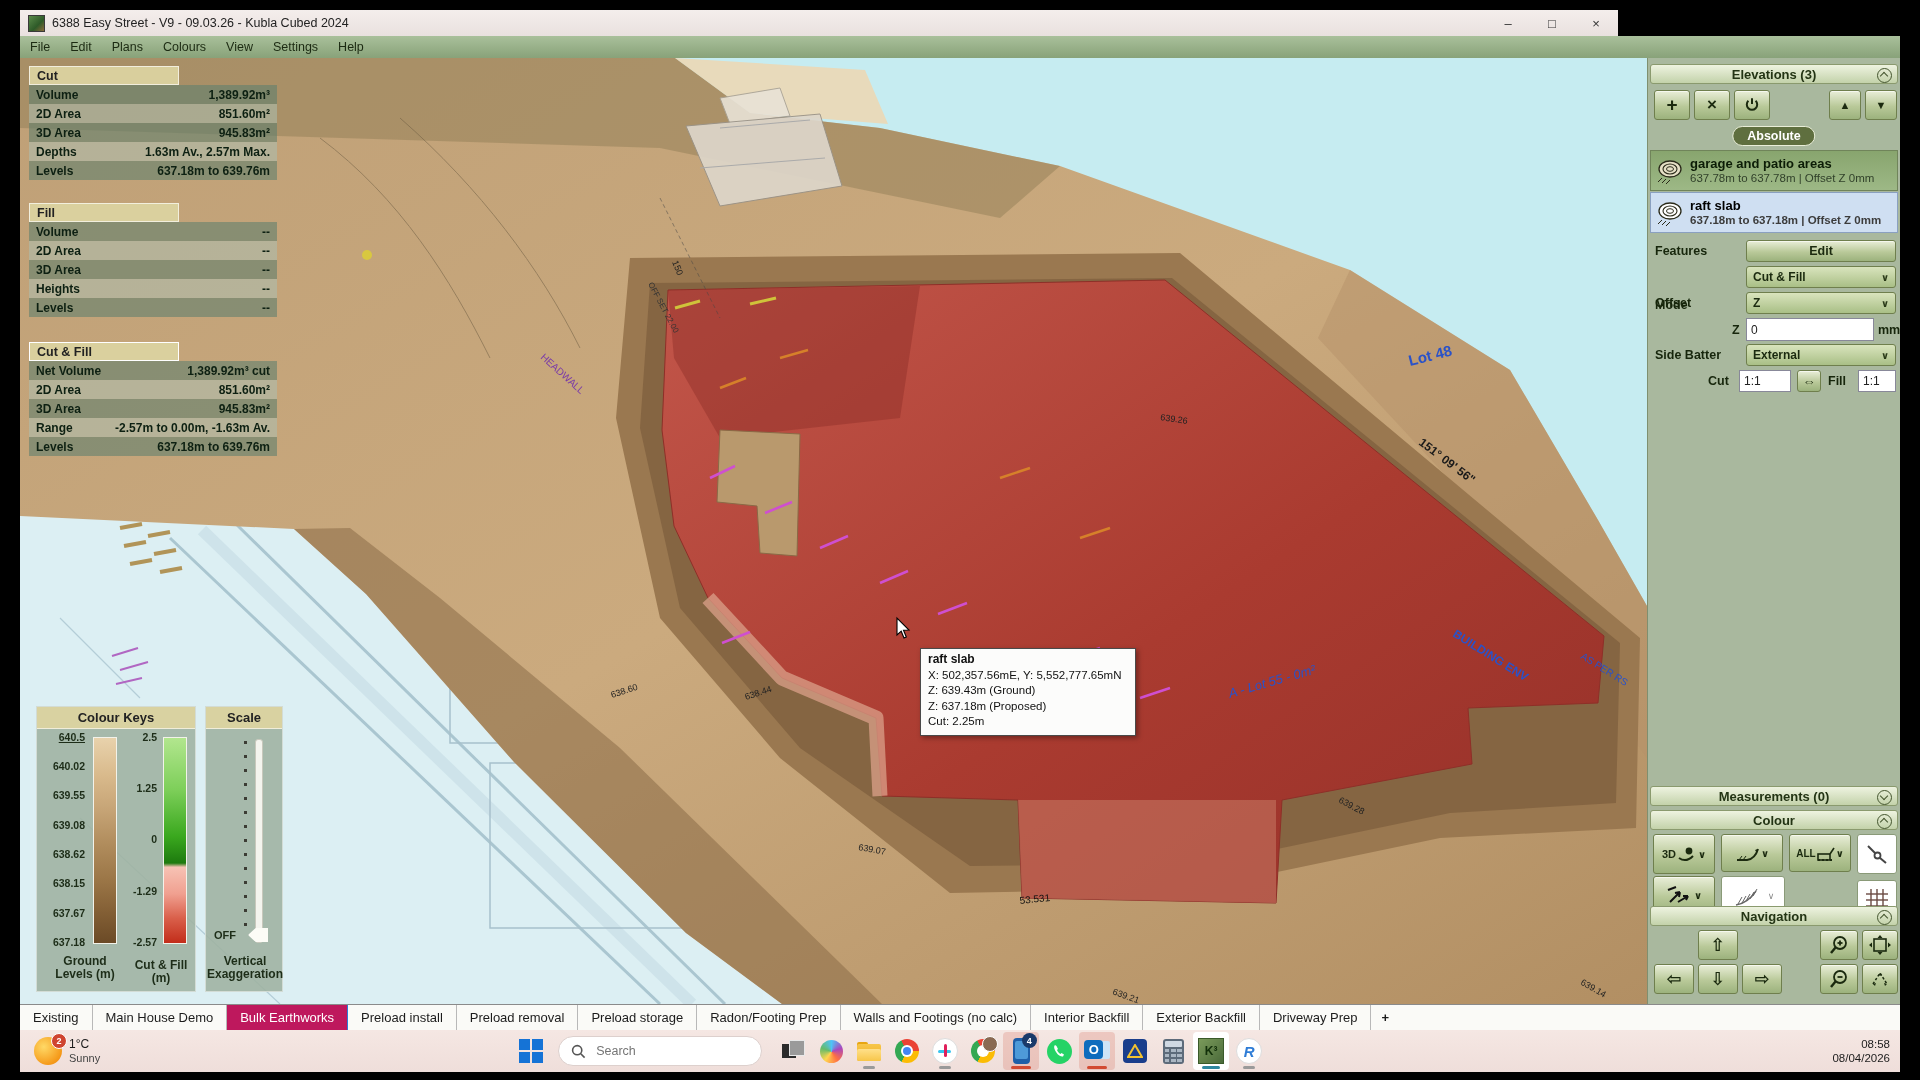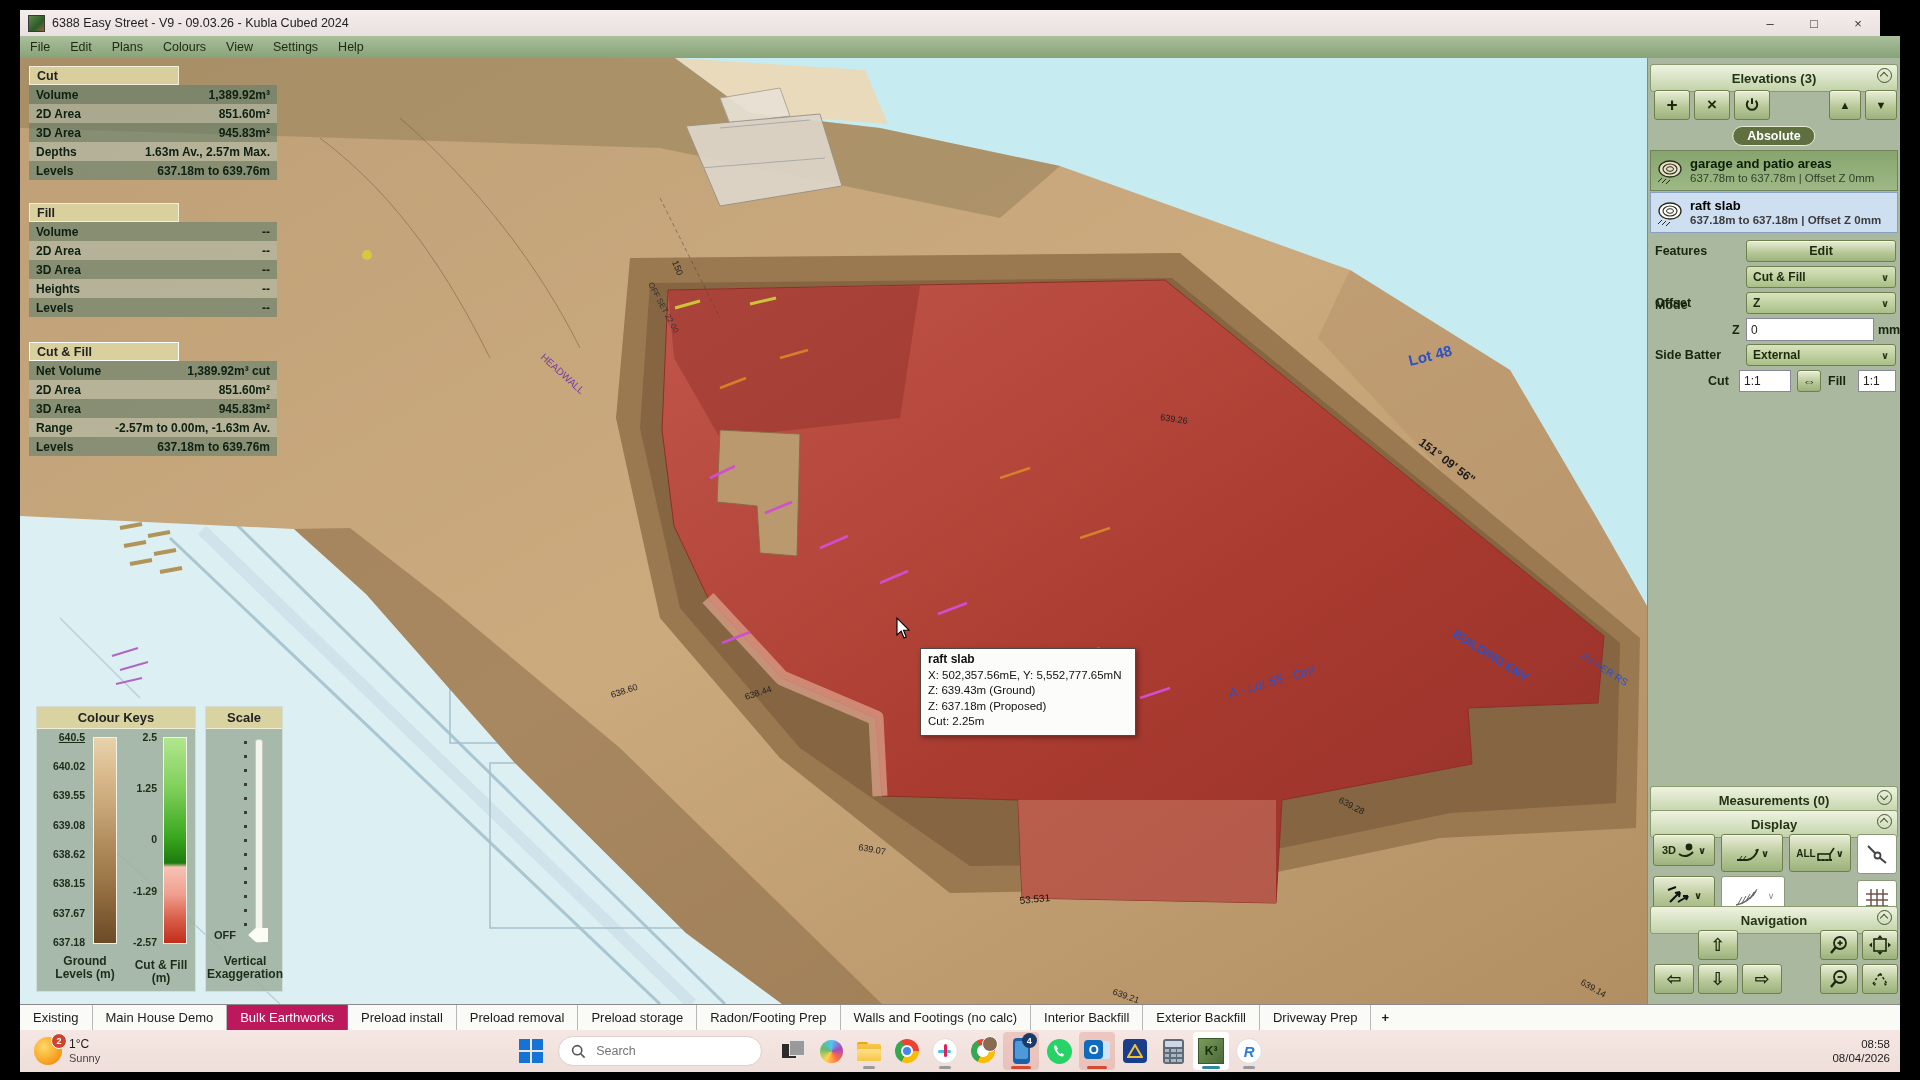--- a/index.html
+++ b/index.html
@@ -1,19 +1,19 @@
 <!DOCTYPE html>
 <html><head>
 <meta charset="utf-8">
 <style>
   html,body{margin:0;padding:0;width:1920px;height:1080px;overflow:hidden;background:#000;
     font-family:"Liberation Sans","DejaVu Sans",sans-serif;}
   .abs{position:absolute;}
   
-  #titlebar{left:20px;top:10px;width:1860px;height:26px;background:linear-gradient(180deg,#f4eeec,#e9e1df);
+  #titlebar{left:20px;top:10px;width:1598px;height:26px;background:linear-gradient(180deg,#f4eeec,#e9e1df);
     display:flex;align-items:center;font-size:12.5px;color:#222;}
   #appicon{width:15px;height:15px;margin:0 7px 0 8px;background:linear-gradient(135deg,#5a8a4a,#2e5a28 60%,#8a6a3a);
     border:1px solid #3a3a3a;}
   #wincontrols{margin-left:auto;display:flex;height:100%;}
   .winbtn{width:44px;height:100%;display:flex;align-items:center;justify-content:center;font-size:13px;color:#333;}
   #menubar{left:20px;top:36px;width:1880px;height:22px;background:linear-gradient(180deg,#a9c09b,#88a279);
     display:flex;align-items:center;font-size:12.5px;color:#1c2a12;}
   .menuitem{padding:0 10px;height:100%;display:flex;align-items:center;}
   
   #viewport{left:20px;top:58px;width:1627px;height:946px;background:#c6ecf1;overflow:hidden;}
@@ -31,21 +31,21 @@
     font-size:13px;color:#222;border-bottom:1px solid rgba(255,255,255,.6);}
   .tick{position:absolute;font-size:10.5px;font-weight:600;color:#1d2d18;transform:translateY(-50%);white-space:nowrap;}
   .kbar{position:absolute;width:22px;border:1px solid #f2f2ea;}
   .kcap{position:absolute;font-size:12px;color:#1d2d18;text-align:center;line-height:13px;font-weight:600;}
   
   #tooltip{left:920px;top:648px;width:200px;background:#fcfcfb;border:1px solid #4a4a4a;
     box-shadow:2px 2px 5px rgba(0,0,0,.35);padding:3px 7px 5px;font-size:11.5px;color:#111;line-height:15.5px;z-index:20;}
   #tooltip .tt-title{font-weight:bold;font-size:12px;}
   
   #sidebar{left:1647px;top:58px;width:253px;height:946px;background:#a9b89e;border-left:1px solid #7f8f6f;box-sizing:border-box;}
-  .phead{position:absolute;left:2px;right:2px;height:28px;background:linear-gradient(180deg,#eef3e0,#c3d2aa);
+  .phead{position:absolute;left:2px;right:2px;height:20px;background:linear-gradient(180deg,#eef3e0,#c3d2aa);
     border:1px solid #8a9a6e;border-radius:3px;display:flex;align-items:center;justify-content:center;
     font-weight:bold;color:#233414;font-size:13px;box-sizing:border-box;}
   .chev{position:absolute;right:5px;top:3px;width:13px;height:13px;border:1.4px solid #44552e;border-radius:50%;}
   .chev i{position:absolute;left:3.2px;width:5px;height:5px;border-right:1.6px solid #44552e;border-bottom:1.6px solid #44552e;}
   .chev.up i{top:4.4px;transform:rotate(-135deg);}
   .chev.down i{top:2px;transform:rotate(45deg);}
   .gbtn{background:linear-gradient(180deg,#e9eed8,#b9c999 55%,#9cb27d);border:1px solid #6f7f4d;border-radius:3px;
     display:flex;align-items:center;justify-content:center;font-weight:bold;color:#1b2a0f;box-shadow:inset 0 1px 0 rgba(255,255,255,.6);box-sizing:border-box;}
   .gsel{background:linear-gradient(180deg,#d9e4bd,#a9bf86);border:1px solid #6f7f4d;border-radius:3px;
     display:flex;align-items:center;justify-content:space-between;padding:0 6px;font-weight:700;font-size:12px;
@@ -419,26 +419,26 @@
 
 
   <div class="phead" style="top:728px;">
     <span>Measurements (0)</span>
     <span class="chev down">
         <i></i>
       </span>
   </div>
 
   <div class="phead" style="top:752px;">
-    <span>Display</span>
+    <span>Colour</span>
     <span class="chev up">
         <i></i>
       </span>
   </div>
-  <div class="gbtn abs" style="left:5px;top:776px;width:62px;height:32px;">
+  <div class="gbtn abs" style="left:5px;top:776px;width:62px;height:40px;">
     <span style="font-size:11px;">3D</span>
     <svg width="20" height="16" viewBox="0 0 20 16">
         <path d="M3,12 Q10,17 17,10" stroke="#1b2a0f" stroke-width="2" fill="none"></path>
         <circle cx="13" cy="5" r="3.4" fill="#1b2a0f"></circle>
       </svg>
     <span class="dd" style="font-size:10px;margin-left:2px;">∨</span>
   </div>
   <div class="gbtn abs" style="left:73px;top:776px;width:62px;height:38px;">
     <svg width="26" height="20" viewBox="0 0 26 20">
         <path d="M2,17 L12,17 Q20,16 23,6" stroke="#1b2a0f" stroke-width="2" fill="none"></path>

